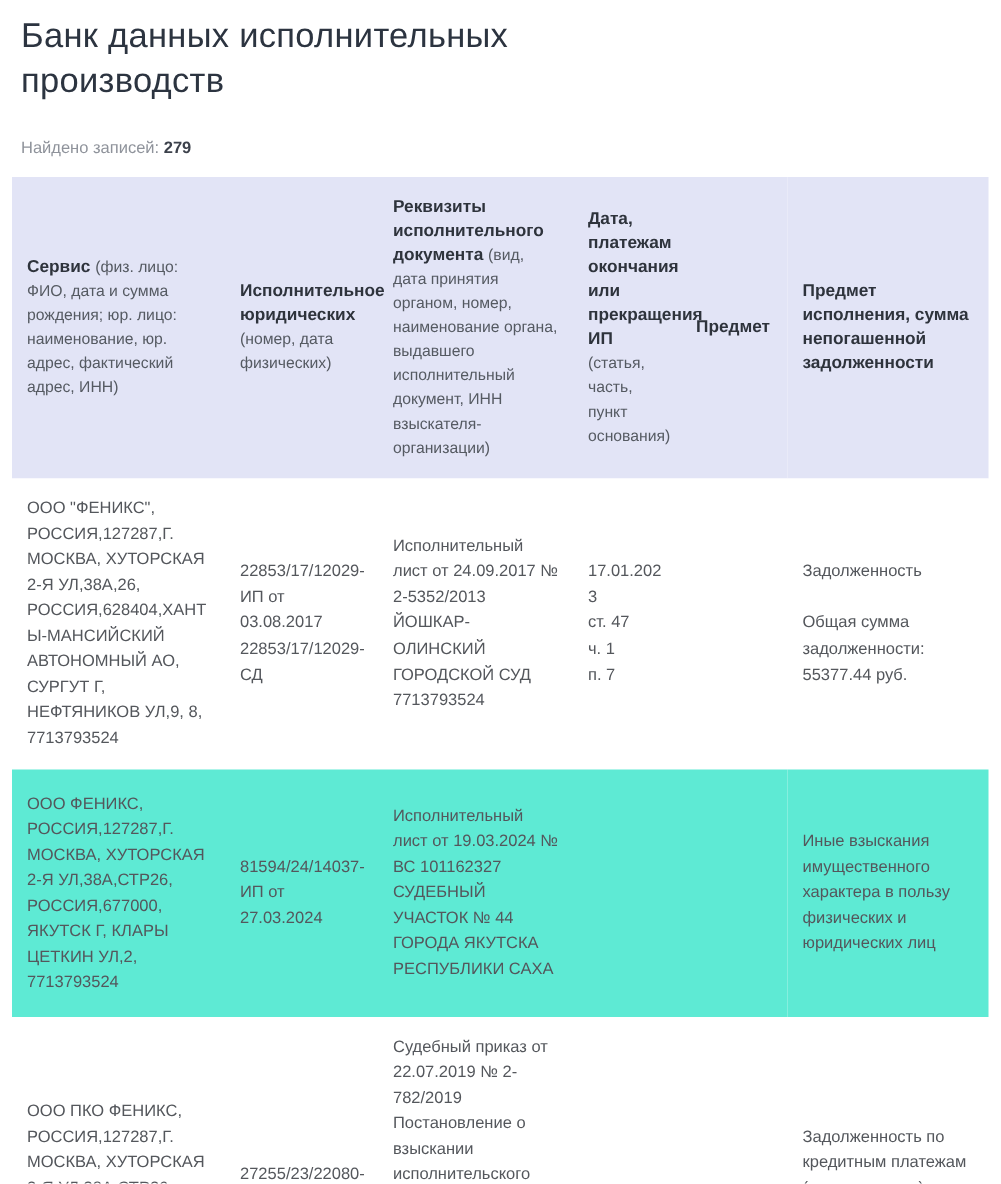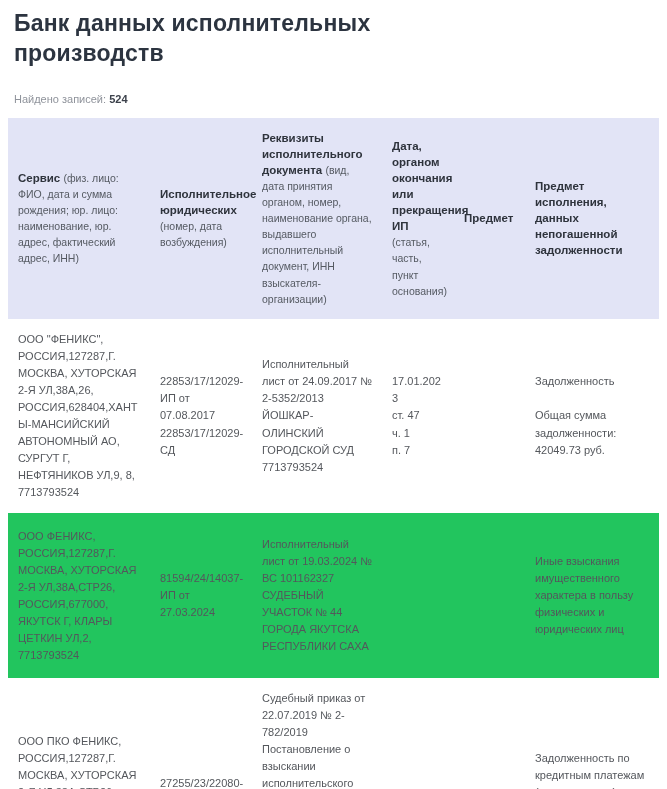--- a/index.html
+++ b/index.html
@@ -8,21 +8,21 @@
     background: #ffffff;
     font-family: "Liberation Sans", "DejaVu Sans", sans-serif;
     overflow: hidden;
   }
   .page { padding: 8px 8px 0 8px; }
   h1.page-title {
     padding-left: 6px;
     max-width: 440px;
     font-size: 23px;
     line-height: 1.32;
-    font-weight: 700;
+    font-weight: 400;
     color: #2c3440;
     letter-spacing: 0.2px;
   }
   .found-line {
     margin-top: 24px;
     padding-left: 6px;
     font-size: 11px;
     color: #8f939b;
   }
   .found-line b { color: #3c414b; font-weight: 700; }
@@ -53,68 +53,68 @@
     vertical-align: middle;
     text-align: left;
     padding: 12px 8px 12px 10px;
     font-size: 11px;
     line-height: 1.55;
     color: #54575c;
     white-space: pre-line;
     overflow-wrap: break-word;
   }
   tr.row-1 { height: 185px; background: #ffffff; }
-  tr.row-2 { height: 165px; background: #22c55e; }
+  tr.row-2 { height: 165px; background: #5eead4; }
   tr.row-3 { height: 177px; background: #ffffff; }
 </style>
 </head>
 <body>
 
 <div class="page">
 
   <h1 class="page-title">Банк данных исполнительных производств</h1>
 
-  <div class="found-line"><span>Найдено записей:</span> <b>524</b></div>
+  <div class="found-line"><span>Найдено записей:</span> <b>279</b></div>
 
   <table class="results">
     <colgroup>
       <col class="c1">
         <col class="c2">
         <col class="c3">
         <col class="c4">
         <col class="c5">
         <col class="c6">
     </colgroup>
     <thead>
       <tr>
         <th><span class="ht">Сервис</span> <span class="hn">(физ. лицо: ФИО, дата и сумма рождения; юр. лицо: наименование, юр. адрес, фактический адрес, ИНН)</span></th>
-        <th><span class="ht">Исполнительное юридических</span> <span class="hn">(номер, дата возбуждения)</span></th>
+        <th><span class="ht">Исполнительное юридических</span> <span class="hn">(номер, дата физических)</span></th>
         <th><span class="ht">Реквизиты исполнительного документа</span> <span class="hn">(вид, дата принятия органом, номер, наименование органа, выдавшего исполнительный документ, ИНН взыскателя-организации)</span></th>
-        <th><span class="ht">Дата, органом окончания или прекращения ИП</span> <span class="hn">(статья, часть, пункт основания)</span></th>
+        <th><span class="ht">Дата, платежам окончания или прекращения ИП</span> <span class="hn">(статья, часть, пункт основания)</span></th>
         <th><span class="ht">Предмет</span></th>
-        <th><span class="ht">Предмет исполнения, данных непогашенной задолженности</span></th>
+        <th><span class="ht">Предмет исполнения, сумма непогашенной задолженности</span></th>
       </tr>
     </thead>
     <tbody>
       <tr class="row-1">
         <td>ООО "ФЕНИКС", РОССИЯ,127287,Г. МОСКВА, ХУТОРСКАЯ 2-Я УЛ,38А,26, РОССИЯ,628404,ХАНТЫ-МАНСИЙСКИЙ АВТОНОМНЫЙ АО, СУРГУТ Г, НЕФТЯНИКОВ УЛ,9, 8,
 7713793524</td>
-        <td>22853/17/12029-ИП от 07.08.2017
+        <td>22853/17/12029-ИП от 03.08.2017
 22853/17/12029-СД</td>
         <td>Исполнительный лист от 24.09.2017 № 2-5352/2013
 ЙОШКАР-ОЛИНСКИЙ ГОРОДСКОЙ СУД
 7713793524</td>
         <td>17.01.2023
 ст. 47
 ч. 1
 п. 7</td>
         <td></td>
         <td>Задолженность
 
-Общая сумма задолженности: 42049.73 руб.</td>
+Общая сумма задолженности: 55377.44 руб.</td>
       </tr>
       <tr class="row-2">
         <td>ООО ФЕНИКС, РОССИЯ,127287,Г. МОСКВА, ХУТОРСКАЯ 2-Я УЛ,38А,СТР26, РОССИЯ,677000, ЯКУТСК Г, КЛАРЫ ЦЕТКИН УЛ,2,
 7713793524</td>
         <td>81594/24/14037-ИП от 27.03.2024</td>
         <td>Исполнительный лист от 19.03.2024 № ВС 101162327
 СУДЕБНЫЙ УЧАСТОК № 44 ГОРОДА ЯКУТСКА
 РЕСПУБЛИКИ САХА</td>
         <td></td>
         <td></td>

